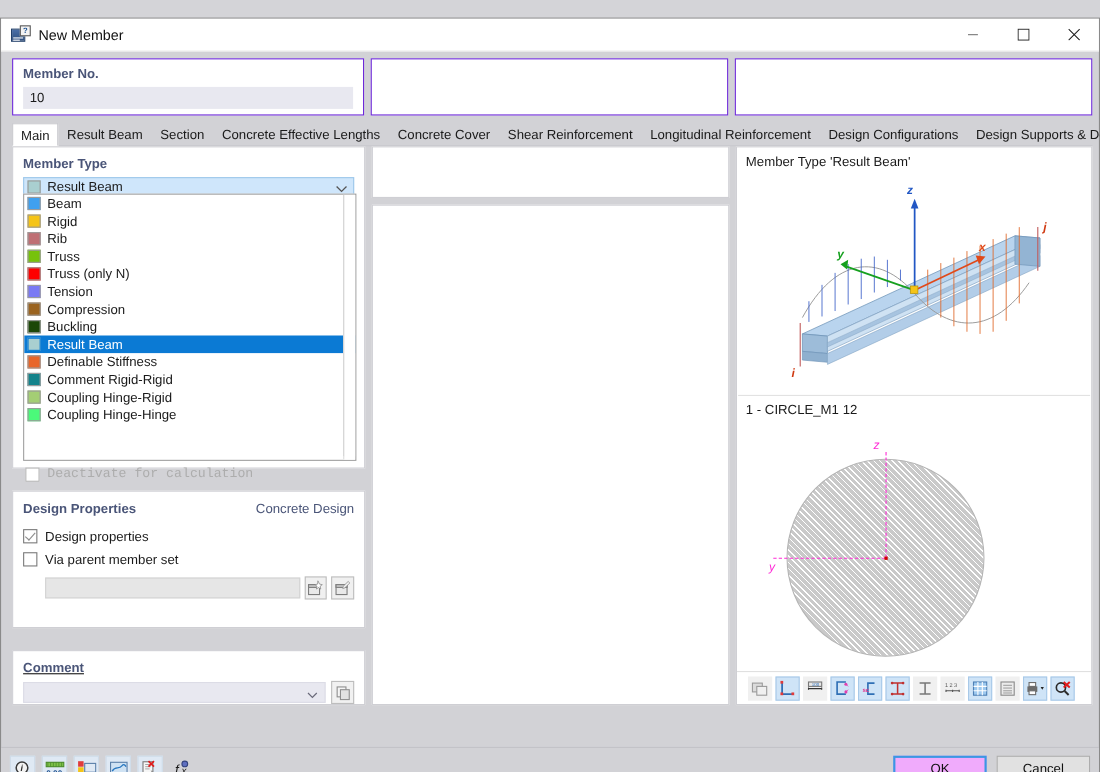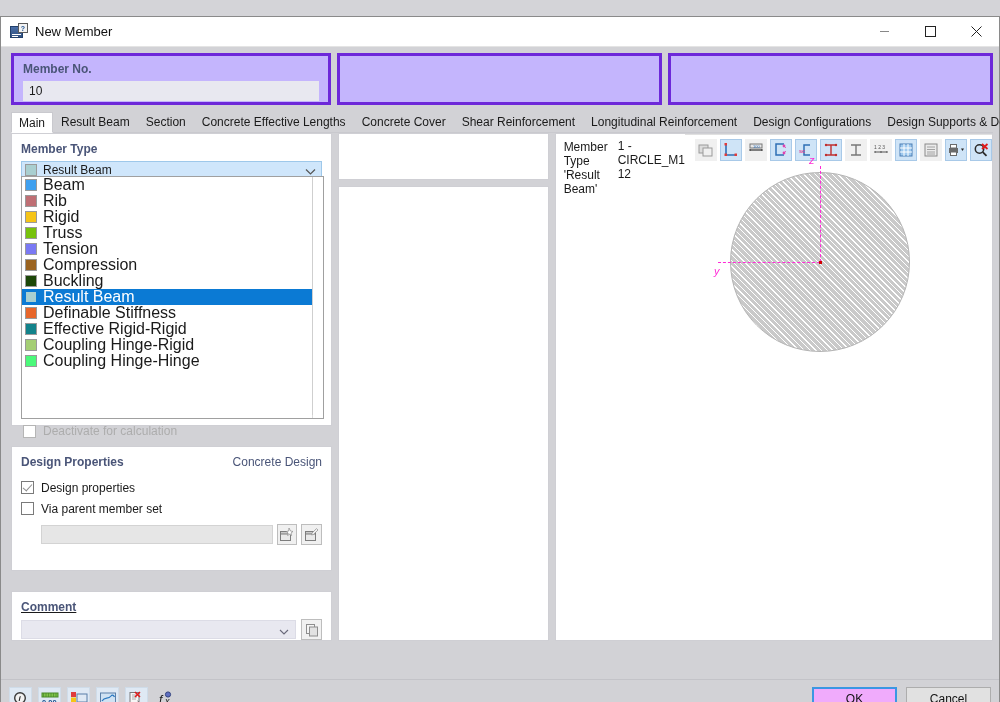--- a/index.html
+++ b/index.html
@@ -38,21 +38,21 @@
     width: 46px; height: 30px;
     display: flex; align-items: center; justify-content: center;
     cursor: default;
   }
   .winbtn svg { display: block; }
 
   
   .content { flex: 1; position: relative; }
 
   .top-row { position: absolute; left: 10px; top: 6px; right: 6px; height: 52px; display:flex; gap: 6px; }
-  .top-cell { background:#c4b5fd; border:3px solid #6d28d9; }
+  .top-cell { background:#ffffff; border:1px solid #6d28d9; }
   .top-cell.a { width: 320px; padding: 6px 9px 0 9px; }
   .top-cell.b { width: 325px; }
   .top-cell.c { flex: 1; }
 
   .group-title {
     font-size: 12px; font-weight: bold; color: #4a5578;
     margin-bottom: 5px;
   }
   .memberno-field {
     height: 20px; background: #e8e8f0;
@@ -103,38 +103,38 @@
   .combo .label { margin-left: 6px; font-size: 12px; }
   .combo .chev { position: absolute; right: 5px; top: 3px; }
 
   .droplist {
     position: absolute; left: 9px; top: 42px; width: 303px;
     background: #fff; border: 1px solid #a0a0a0;
     height: 243px; overflow: hidden;
   }
   .opt {
     height: 16px; display: flex; align-items: center;
-    padding-left: 3px; font-size: 16px; cursor: default;
+    padding-left: 3px; font-size: 12px; cursor: default;
   }
   .opt .label { margin-left: 6px; }
   .opt.selected { background: #0b7ad4; color: #fff; }
   .opt.selected .swatch { border-color:#0b7ad4; }
 
   .scrolltrack {
     position: absolute; right: 0; top: 0; width: 11px; height: 100%;
     background: #fff; border-left: 1px solid #dcdcdc;
   }
   .scrollthumb {
     position: absolute; right: 0; top: 0; width: 11px; height: 238px;
     background: #fff; border-left:1px solid #cfcfcf;
   }
 
   .deact {
     position: absolute; left: 11px; top: 290px;
-    display: flex; align-items: center; font-size: 12px; color: #adadad;
+    display: flex; align-items: center; font-size: 12px; color: #adadad; font-family: Liberation Mono, monospace;
   }
   .cb {
     width: 13px; height: 13px; background:#fff; border: 1px solid #b5b5b5;
     margin-right: 7px; flex: none; position: relative;
   }
   .cb.checked::after {
     content:''; position:absolute; left:3px; top:0px;
     width:4px; height:8px; border: solid #8d8d8d;
     border-width: 0 1.6px 1.6px 0; transform: rotate(42deg);
   }
@@ -164,21 +164,21 @@
   }
   .comment-field .chev { position:absolute; right: 6px; top: 4px; }
   .comment-btn { width: 21px; height: 21px; margin-left: 5px; border:1px solid #bdbdbd; background:#f1f1f1; display:flex;align-items:center;justify-content:center;}
 
   .mid-a { height: 47px; }
   .mid-b { flex: 1; }
 
   
   .preview {
     flex: 1; background:#fff; border:1px solid #cfcfd4;
-    position: relative; display:flex; flex-direction: row;
+    position: relative; display:flex; flex-direction: column;
   }
   .preview-title { padding: 6px 0 0 8px; font-size:12px; }
   .preview-3d { height: 205px; position: relative; }
   .preview-sep { height:1px; background:#e2e2e2; margin: 0 1px; }
   .preview-sec-title { padding: 5px 0 0 8px; font-size: 12px; }
   .preview-sec { flex: 1; position: relative; }
 
   .viewtoolbar {
     height: 30px; border-top: 1px solid #e0e0e0;
     display: flex; align-items: center; padding-left: 10px; gap: 3px;
@@ -301,30 +301,34 @@
 
           <div class="droplist">
             <div class="scrolltrack">
               <div class="scrollthumb"></div>
             </div>
             <div class="opt">
                 <div class="swatch" style="background:#3fa0ef"></div>
                 <div class="label">Beam</div>
               </div>
             <div class="opt">
+                <div class="swatch" style="background:#f5c417"></div>
+                <div class="label">Rigid</div>
+              </div>
+            <div class="opt">
                 <div class="swatch" style="background:#bf6f74"></div>
                 <div class="label">Rib</div>
               </div>
             <div class="opt">
-                <div class="swatch" style="background:#f5c417"></div>
-                <div class="label">Rigid</div>
-              </div>
-            <div class="opt">
                 <div class="swatch" style="background:#77c20c"></div>
                 <div class="label">Truss</div>
+              </div>
+            <div class="opt">
+                <div class="swatch" style="background:#fe0000"></div>
+                <div class="label">Truss (only N)</div>
               </div>
             <div class="opt">
                 <div class="swatch" style="background:#7a79f4"></div>
                 <div class="label">Tension</div>
               </div>
             <div class="opt">
                 <div class="swatch" style="background:#9b6420"></div>
                 <div class="label">Compression</div>
               </div>
             <div class="opt">
@@ -334,21 +338,21 @@
             <div class="opt selected">
                 <div class="swatch" style="background:#a9cfd0"></div>
                 <div class="label">Result Beam</div>
               </div>
             <div class="opt">
                 <div class="swatch" style="background:#e8662a"></div>
                 <div class="label">Definable Stiffness</div>
               </div>
             <div class="opt">
                 <div class="swatch" style="background:#13838b"></div>
-                <div class="label">Effective Rigid-Rigid</div>
+                <div class="label">Comment Rigid-Rigid</div>
               </div>
             <div class="opt">
                 <div class="swatch" style="background:#a4ce74"></div>
                 <div class="label">Coupling Hinge-Rigid</div>
               </div>
             <div class="opt">
                 <div class="swatch" style="background:#4bf97a"></div>
                 <div class="label">Coupling Hinge-Hinge</div>
               </div>
           </div>

